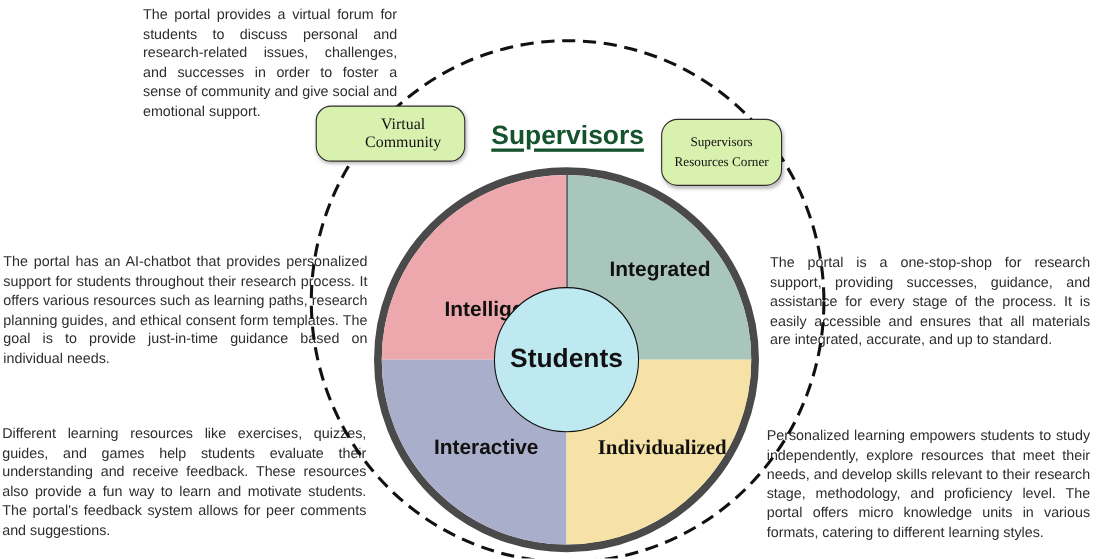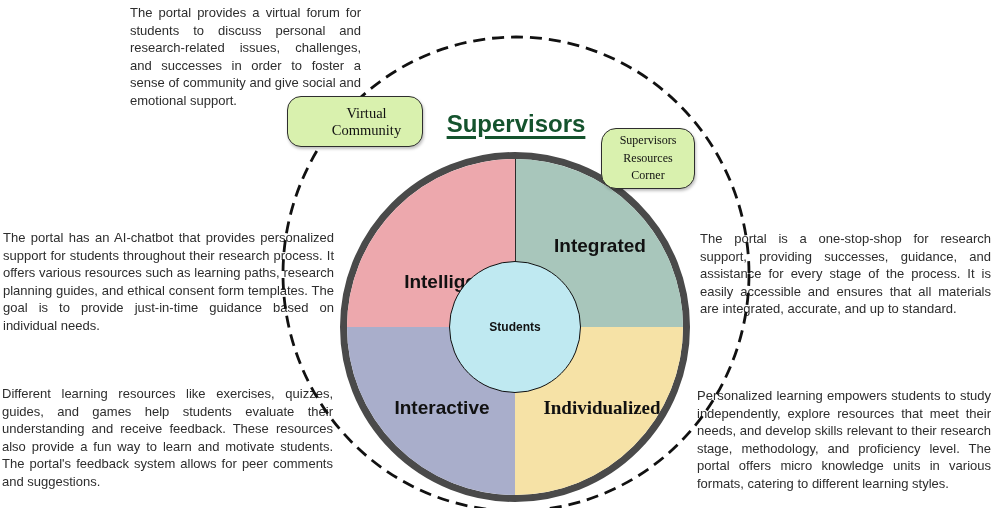--- a/index.html
+++ b/index.html
@@ -61,21 +61,21 @@
     display: flex;
     align-items: center;
     justify-content: center;
     text-align: center;
     font-family: "Liberation Serif", serif;
     color: #111;
     z-index: 4;
     box-shadow: 1px 2px 3px rgba(0,0,0,0.25);
   }
   .callout-vc  { left: 287px; top: 96px;  width: 136px; height: 51px; border-radius: 14px; font-size: 14.5px; padding-left: 23px; }
-  .callout-src { left: 601px; top: 128px; width: 94px;  height: 61px; border-radius: 15px; font-size: 12px; line-height: 1.45; padding: 2px 6px; }
+  .callout-src { left: 601px; top: 108px; width: 110px;  height: 61px; border-radius: 15px; font-size: 12px; line-height: 1.45; padding: 2px 6px; }
 
   
   .main-circle {
     position: absolute;
     left: 340px; top: 152px;
     width: 350px; height: 350px;
     border: 7px solid #4a4a4a;
     border-radius: 50%;
     overflow: hidden;
     z-index: 1;
@@ -114,21 +114,21 @@
     width: 132px; height: 132px;
     border-radius: 50%;
     background: #bfe9f1;
     border: 1.5px solid #101010;
     display: flex;
     align-items: center;
     justify-content: center;
     z-index: 4;
   }
   .center-circle span {
-    font-size: 12px;
+    font-size: 24px;
     font-weight: bold;
     color: #111;
   }
 </style>
 </head>
 <body>
 
 <div class="canvas">
 
   <svg class="dashed-ring" viewBox="0 0 1000 508" xmlns="http://www.w3.org/2000/svg">

